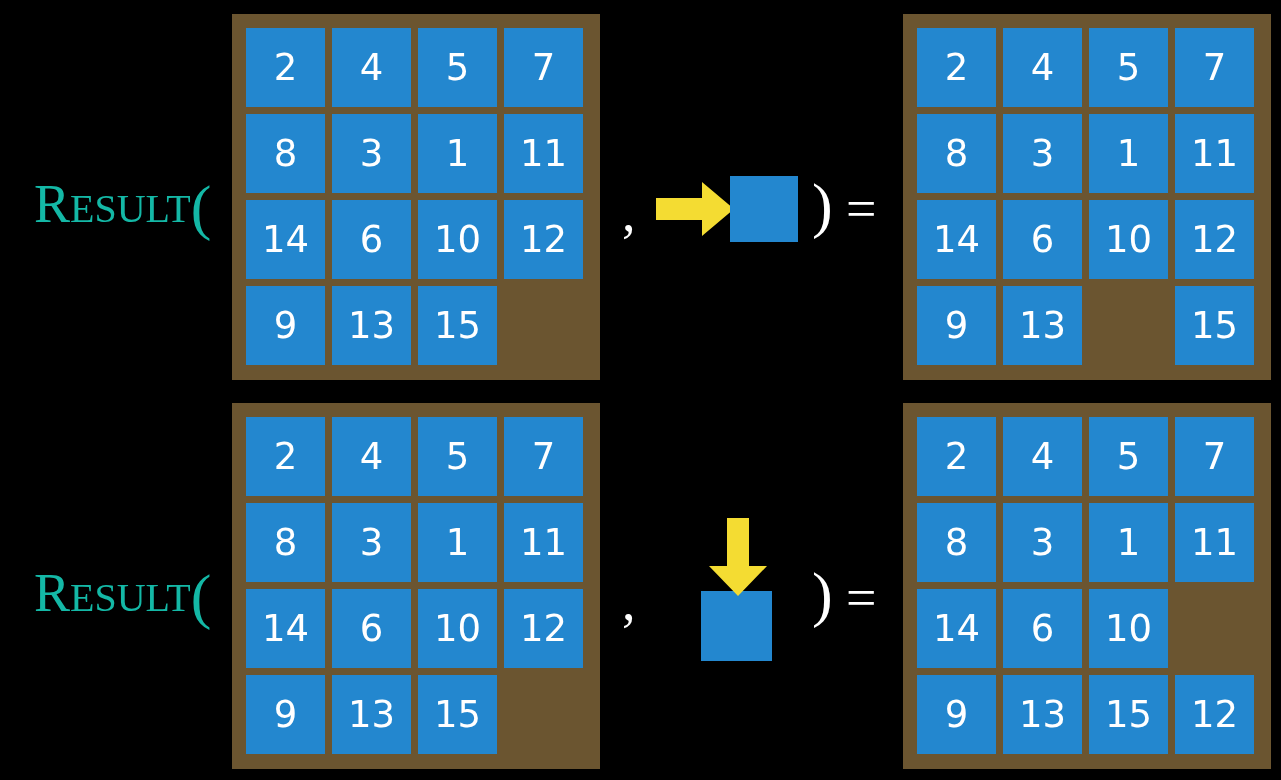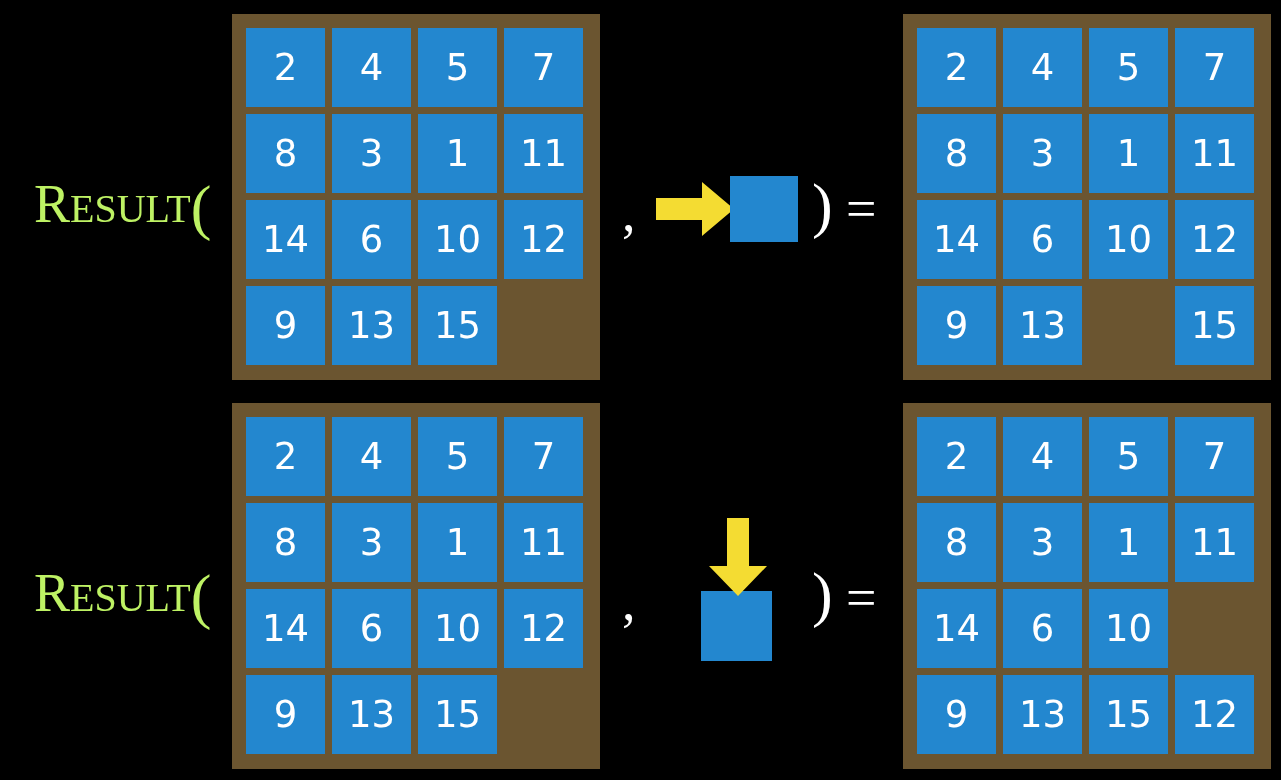--- a/index.html
+++ b/index.html
@@ -12,21 +12,21 @@
     width: 1281px;
     height: 780px;
     background: #000000;
     overflow: hidden;
     font-family: "Liberation Sans", sans-serif;
   }
 
   
   .result-label {
     position: absolute;
-    color: #bef264;
+    color: #14b8a6;
     font-family: "Liberation Serif", serif;
     white-space: nowrap;
     line-height: 1;
     user-select: none;
   }
   .result-label .big {
     font-size: 54px;
   }
   .result-label .small {
     font-size: 40px;

